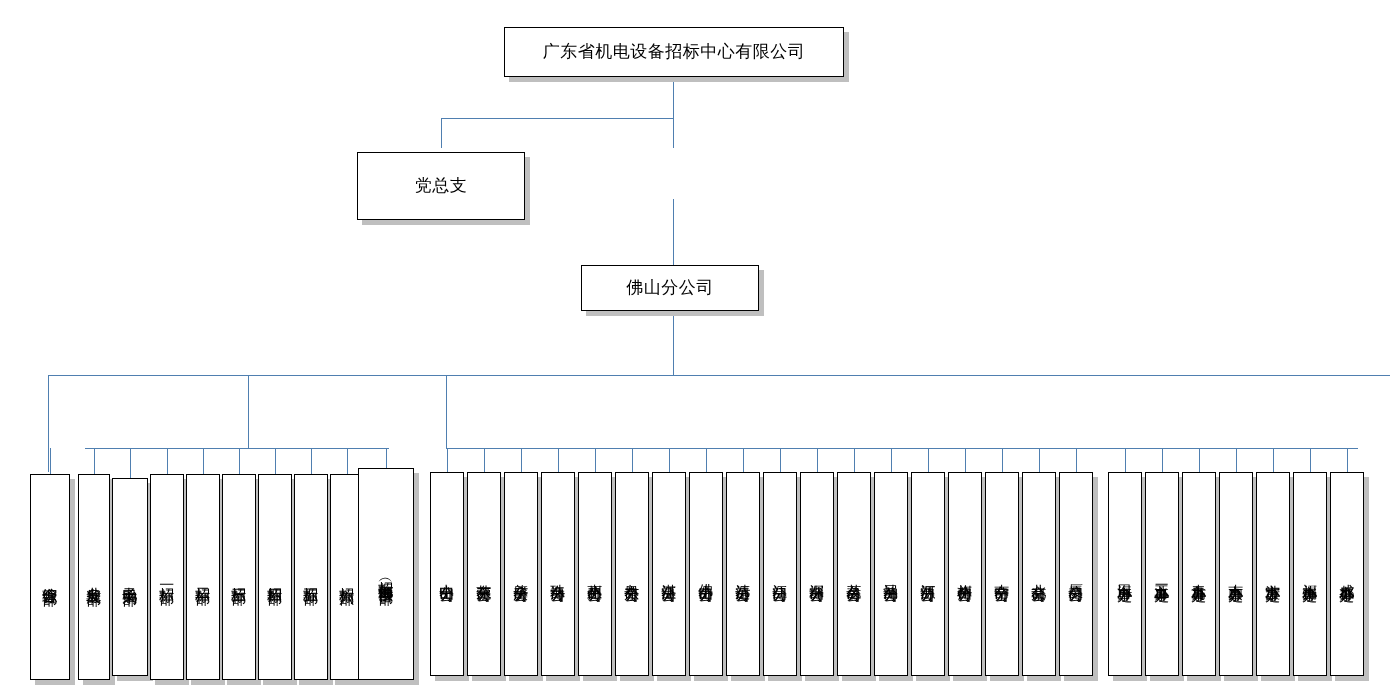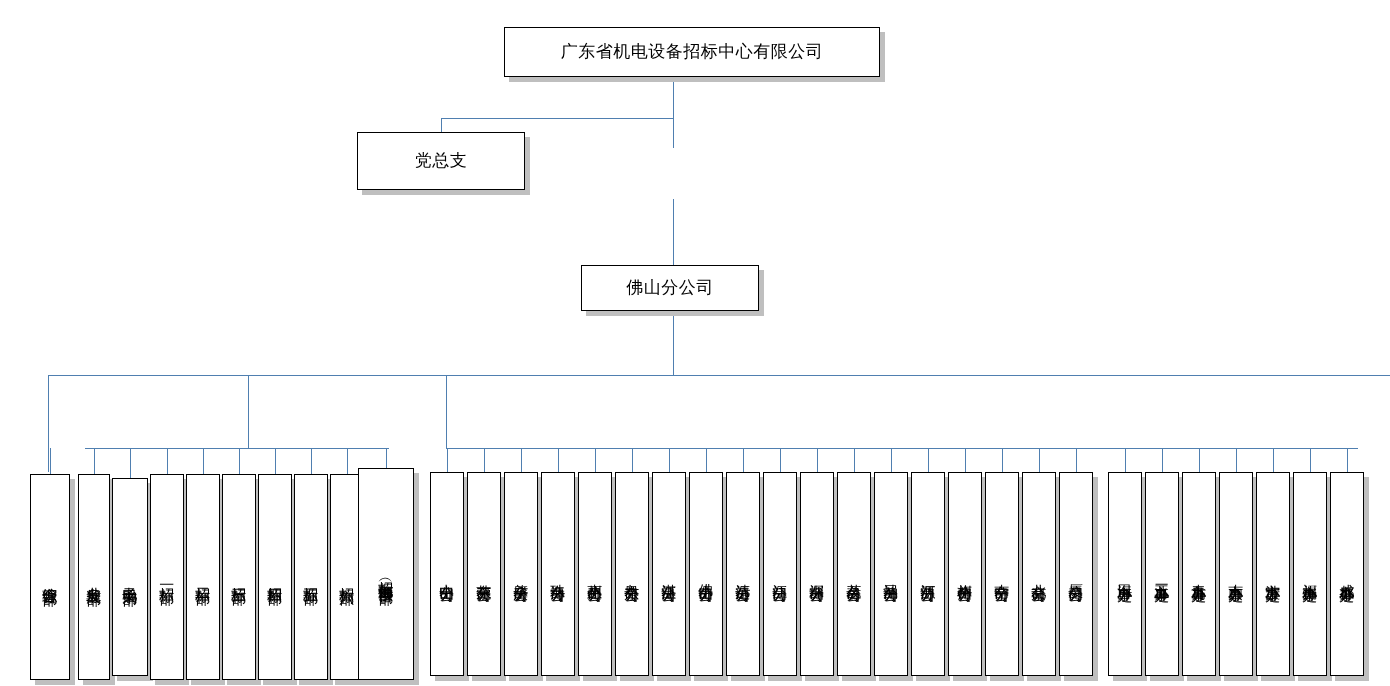--- a/index.html
+++ b/index.html
@@ -79,24 +79,24 @@
 
   <div class="line h" style="left:48px; top:375px; width:1510px;"></div>
 
   <div class="line v" style="left:48px; top:375px; height:97px;"></div>
   <div class="line v" style="left:248px; top:375px; height:73px;"></div>
   <div class="line h" style="left:85px; top:448px; width:304px;"></div>
 
   <div class="line h" style="left:446px; top:448px; width:912px;"></div>
   <div class="line v" style="left:446px; top:375px; height:73px;"></div>
 
-<div class="node horiz" style="left: 504px; top: 27px; width: 376px; height: 50px;">
+<div class="node horiz" style="left: 504px; top: 27px; width: 340px; height: 50px;">
       <span class="lbl">广东省机电设备招标中心有限公司</span>
     </div>
-    <div class="node horiz" style="left: 357px; top: 132px; width: 168px; height: 58px;">
+    <div class="node horiz" style="left: 357px; top: 152px; width: 168px; height: 68px;">
       <span class="lbl">党总支</span>
     </div>
     <div class="node horiz" style="left: 581px; top: 265px; width: 178px; height: 46px;">
       <span class="lbl">佛山分公司</span>
     </div>
     <div class="node vert" style="left: 30px; top: 474px; width: 40px; height: 206px;">
       <span class="lbl">综合管理部</span>
     </div>
     <div class="line v" style="left: 50px; top: 448px; height: 26px;"></div>
     <div class="node vert" style="left: 78px; top: 474px; width: 32px; height: 206px;">

